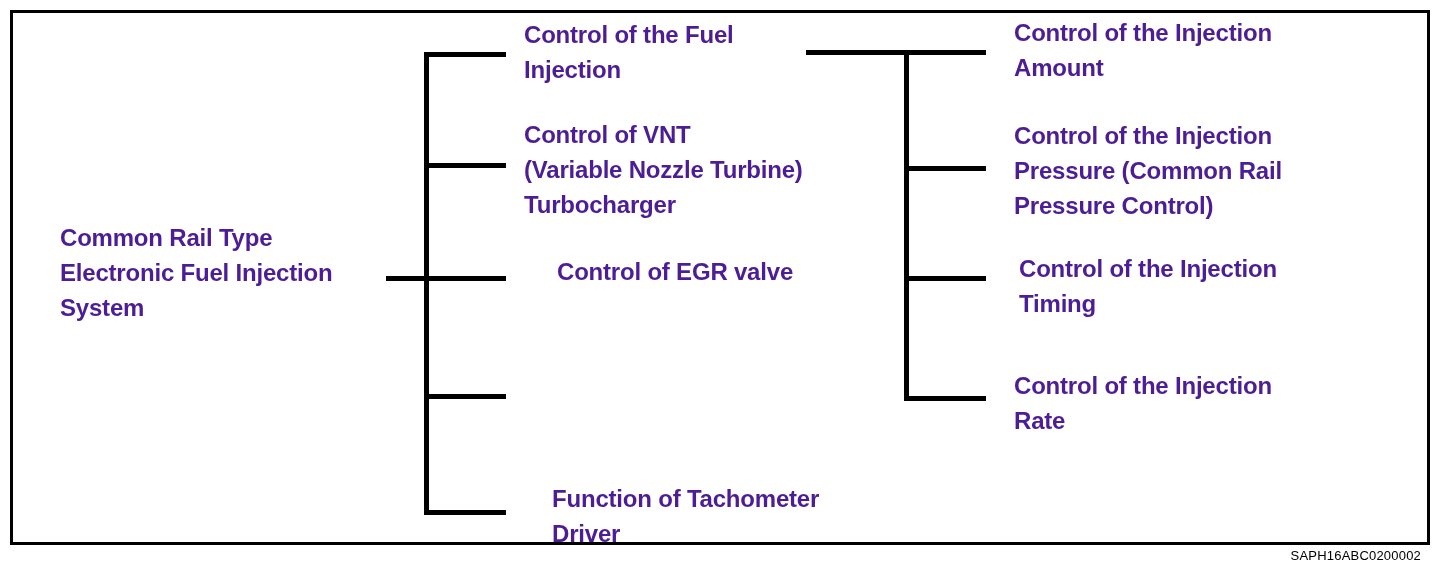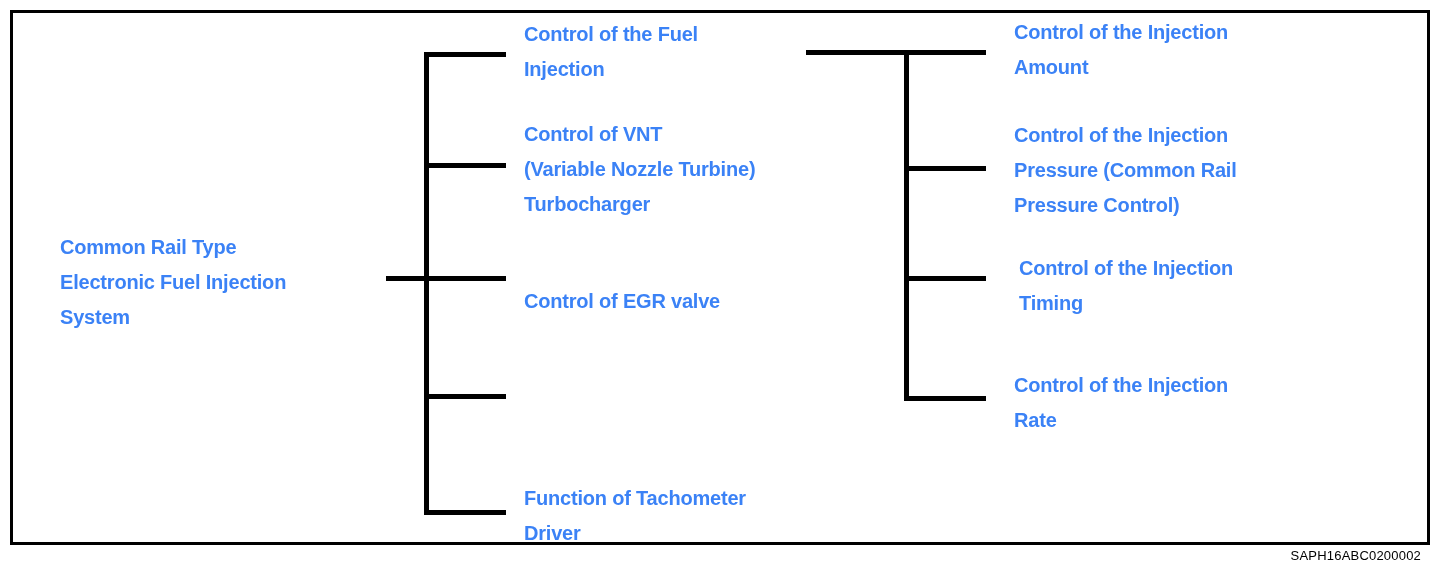--- a/index.html
+++ b/index.html
@@ -35,39 +35,39 @@
     left: 0;
     top: 0;
     width: 1440px;
     height: 568px;
     pointer-events: none;
   }
   .node-label {
     position: absolute;
     font-family: "Liberation Sans", sans-serif;
     font-weight: bold;
-    font-size: 20px;
+    font-size: 24px;
     line-height: 35px;
-    color: #3b82f6;
+    color: #4c1d95;
     white-space: pre-line;
     letter-spacing: -0.2px;
   }
   #root-label {
     left: 60px;
-    top: 230px;
+    top: 220px;
     width: 330px;
   }
   .level1 { left: 524px; width: 330px; }
   .level2 { left: 1014px; width: 330px; }
 
   #l1-0 { top: 17px; }
   #l1-1 { top: 117px; }
-  #l1-2 { top: 284px; }
+  #l1-2 { top: 254px; margin-left: 33px; }
   #l1-3 { top: 383px; }
-  #l1-4 { top: 481px; }
+  #l1-4 { top: 481px; margin-left: 28px; }
 
   #l2-0 { top: 15px; }
   #l2-1 { top: 118px; }
   #l2-2 { top: 251px; left: 1019px; }
   #l2-3 { top: 368px; }
 
   #caption {
     position: absolute;
     right: 19px;
     top: 548px;

